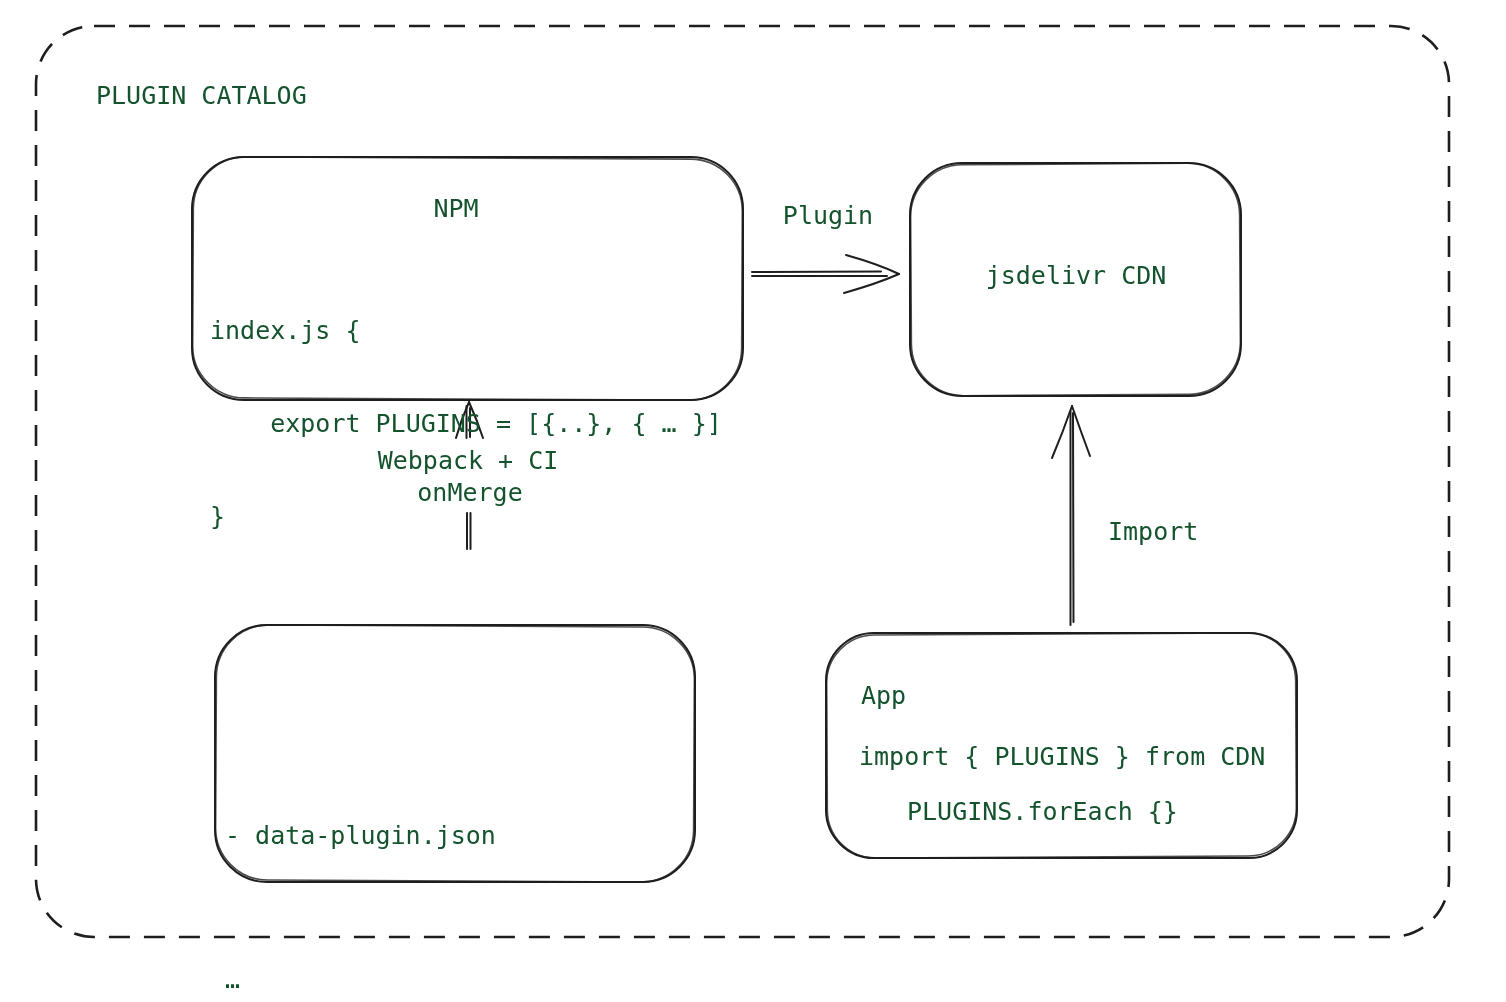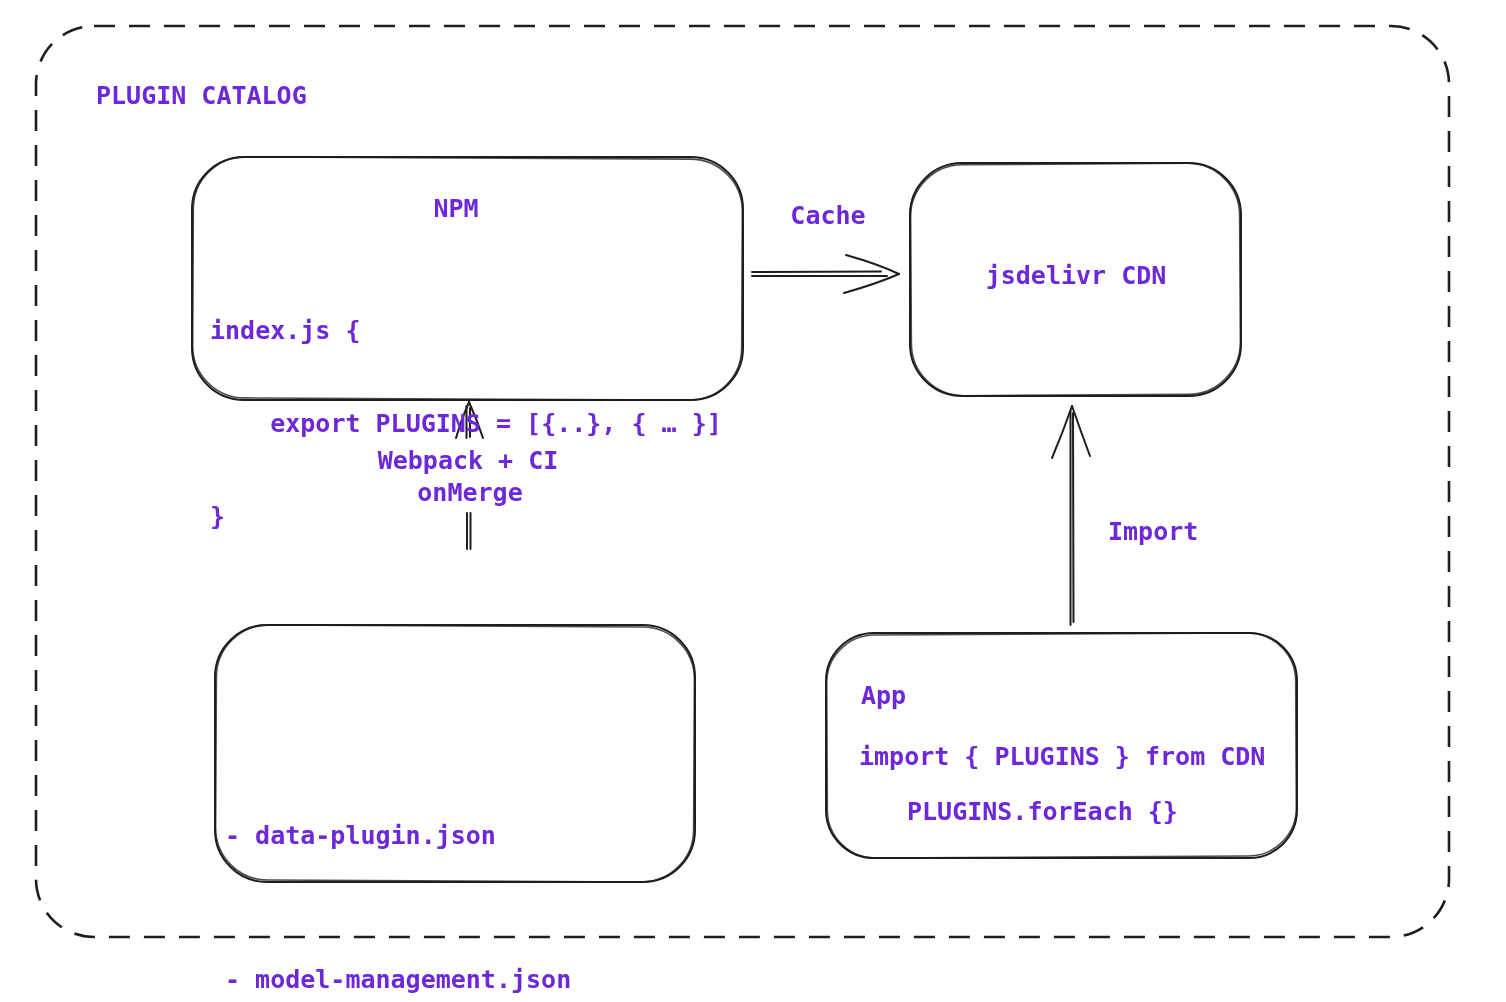--- a/index.html
+++ b/index.html
@@ -5,22 +5,22 @@
   * { margin:0; padding:0; box-sizing:border-box; }
   html, body { width:1506px; height:1002px; background:#ffffff; overflow:hidden; }
   .canvas {
     position:relative; width:1506px; height:1002px;
     background:#ffffff; color:#1e1e1e;
     font-family:"DejaVu Sans Mono", "Liberation Mono", monospace;
   }
   svg.strokes { position:absolute; left:0; top:0; width:1506px; height:1002px; }
   svg.strokes path, svg.strokes rect, svg.strokes line { stroke:#1e1e1e; fill:none; }
   .label {
-    position:absolute; font-weight:700; font-size:25px; line-height:31px;
-    white-space:pre; color:#6d28d9; letter-spacing:0px;
+    position:absolute; font-weight:400; font-size:25px; line-height:31px;
+    white-space:pre; color:#14532d; letter-spacing:0px;
   }
   .centered { transform:translateX(-50%); text-align:center; }
   .codeblock span { display:block; }
   .repo-list { line-height:33px; }
   .repo-list span { display:block;margin-top:45px; }
 </style>
 </head>
 <body>
 
 <div class="canvas">
@@ -76,32 +76,31 @@
   <div class="label" style="left:96px; top:80px;">PLUGIN CATALOG</div>
 
   <div class="label centered" style="left:456px; top:193px;">NPM</div>
 
   <div class="label codeblock" style="left:210px; top:253px;">
     <span>index.js {</span>
     <span>    export PLUGINS = [{..}, { … }]</span>
     <span>}</span>
   </div>
 
-  <div class="label centered" style="left:828px; top:200px;">Cache</div>
+  <div class="label centered" style="left:828px; top:200px;">Plugin</div>
 
   <div class="label centered" style="left:1076px; top:260px;">jsdelivr CDN</div>
 
   <div class="label centered" style="left:468px; top:445px;">Webpack + CI</div>
 
   <div class="label centered" style="left:470px; top:477px;">onMerge</div>
 
 
   <div class="label repo-list" style="left:225px; top:708px;">
     <span>- data-plugin.json</span>
-    <span>- model-management.json</span>
     <span>…</span>
   </div>
 
   <div class="label" style="left:861px; top:680px;">App</div>
 
   <div class="label" style="left:859px; top:741px;text-align:right;">import { PLUGINS } from CDN</div>
 
   <div class="label" style="left:859px; top:796px;margin-left:48px;">PLUGINS.forEach {}</div>
 
   <div class="label" style="left:1108px; top:516px;">Import</div>

